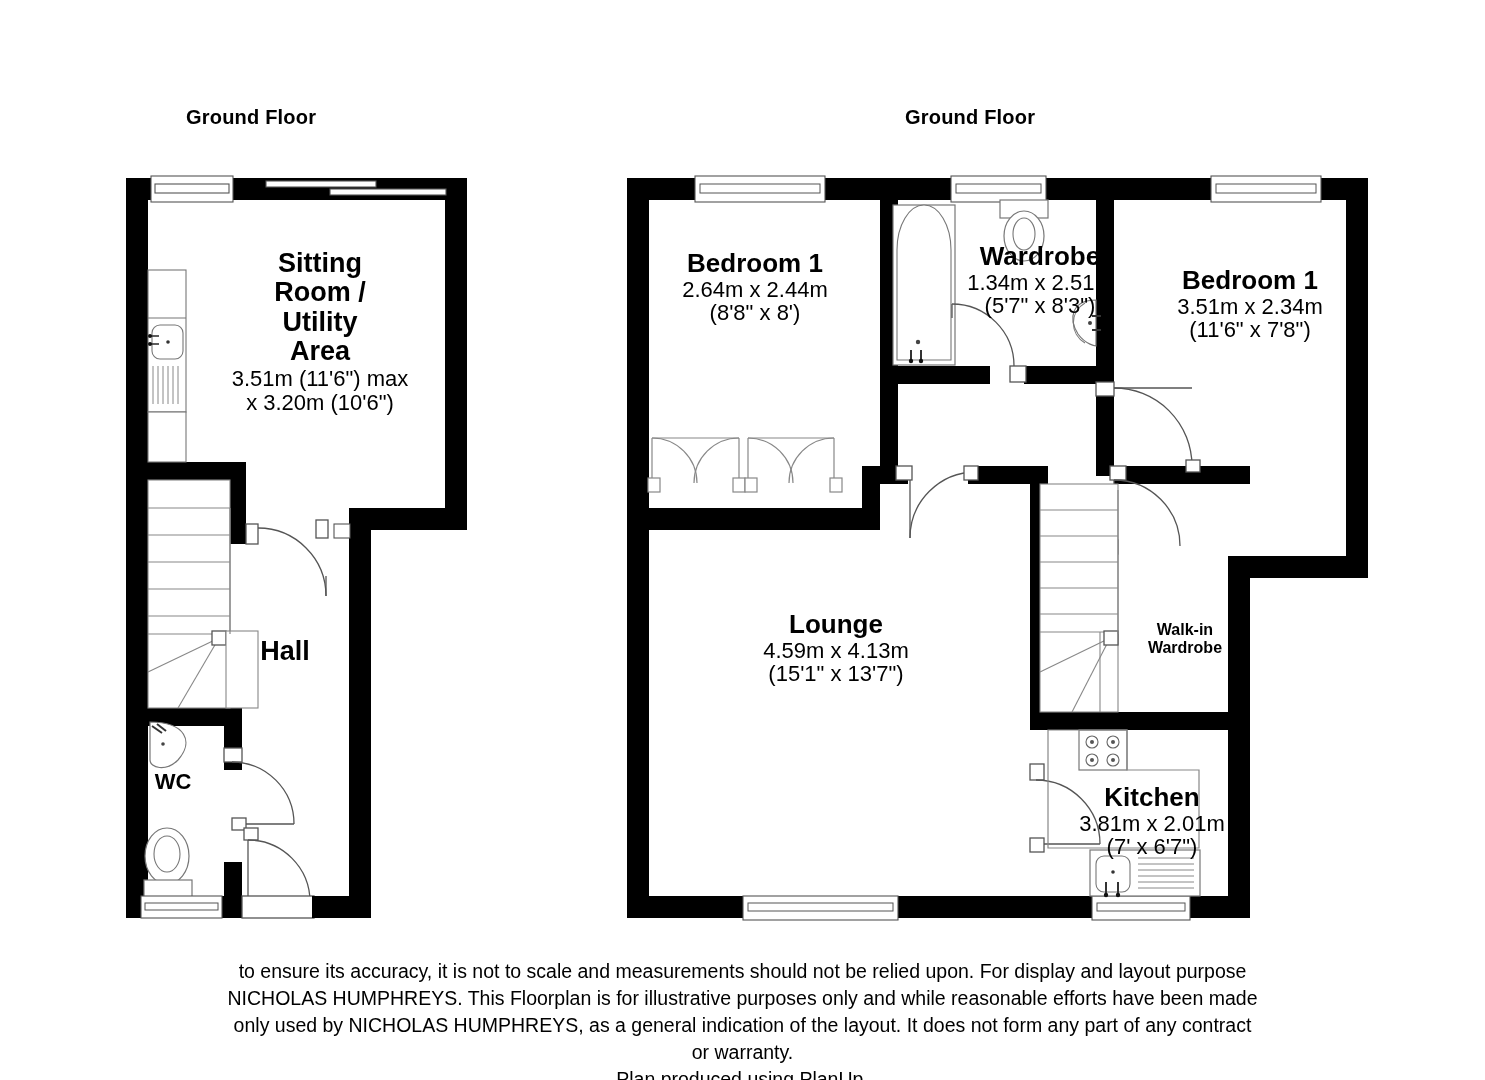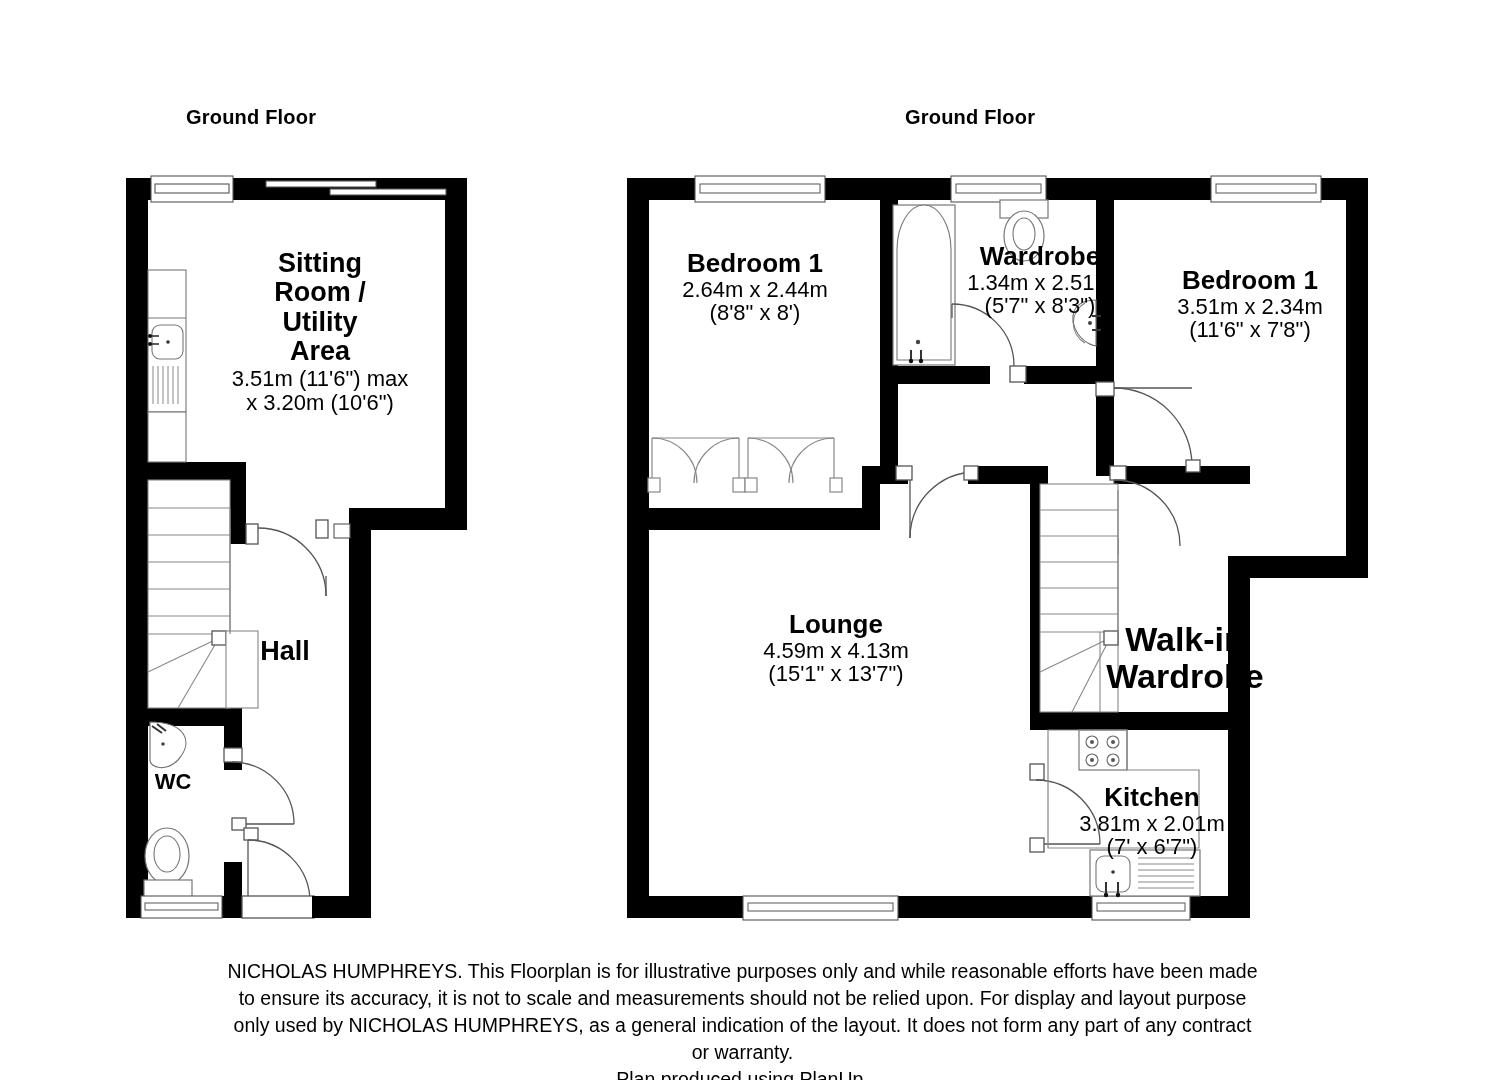--- a/index.html
+++ b/index.html
@@ -66,21 +66,21 @@
   #lbl-hall .rname { font-size: 27px; }
 
   #lbl-wc { left: 110px; top: 770px; width: 126px; }
   #lbl-wc .rname { font-size: 22px; }
 
   #lbl-bed1a { left: 605px; top: 250px; width: 300px; }
   #lbl-bath  { left: 880px; top: 243px; width: 320px; }
   #lbl-bed1b { left: 1090px; top: 267px; width: 320px; }
   #lbl-lounge{ left: 686px; top: 611px; width: 300px; }
   #lbl-wardrobe { left: 1070px; top: 621px; width: 230px; }
-  #lbl-wardrobe .rname { font-size: 34px; line-height: 1.1; text-align: center; }
+  #lbl-wardrobe .rname { font-size: 16px; line-height: 1.1; text-align: center; }
   #lbl-kitchen { left: 1002px; top: 764px; width: 300px; margin-top: 20px; }
 
   #footer {
     position: absolute;
     left: 0;
     top: 958px;
     width: 1485px;
     text-align: center;
     font-size: 19.5px;
     line-height: 1.38;
@@ -459,20 +459,20 @@
     <span class="rname">Walk-in<br>Wardrobe</span>
   </div>
 
   <div class="roomlabel" id="lbl-kitchen">
     <span class="rname">Kitchen</span>
     <span class="rdim">3.81m x 2.01m</span>
     <span class="rdim">(7' x 6'7")</span>
   </div>
 
   <div id="footer">
+    <p>to ensure its accuracy, it is not to scale and measurements should not be relied upon. For display and layout purpose</p>
     <p>NICHOLAS HUMPHREYS. This Floorplan is for illustrative purposes only and while reasonable efforts have been made</p>
-    <p>to ensure its accuracy, it is not to scale and measurements should not be relied upon. For display and layout purpose</p>
     <p>only used by NICHOLAS HUMPHREYS, as a general indication of the layout. It does not form any part of any contract</p>
     <p>or warranty.</p>
     <p>Plan produced using PlanUp.</p>
   </div>
 
 </div>
 
 </body></html>

